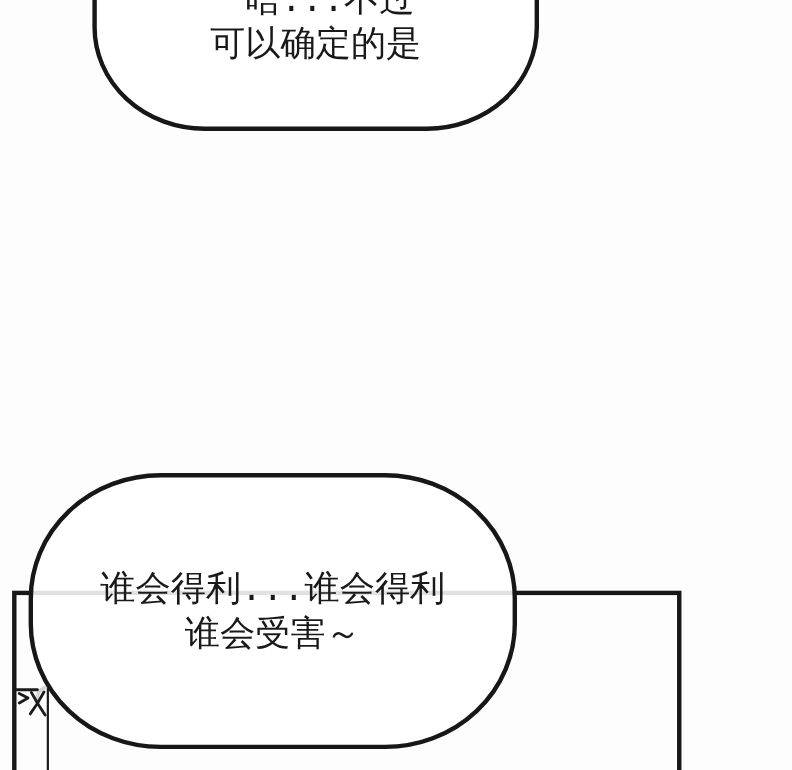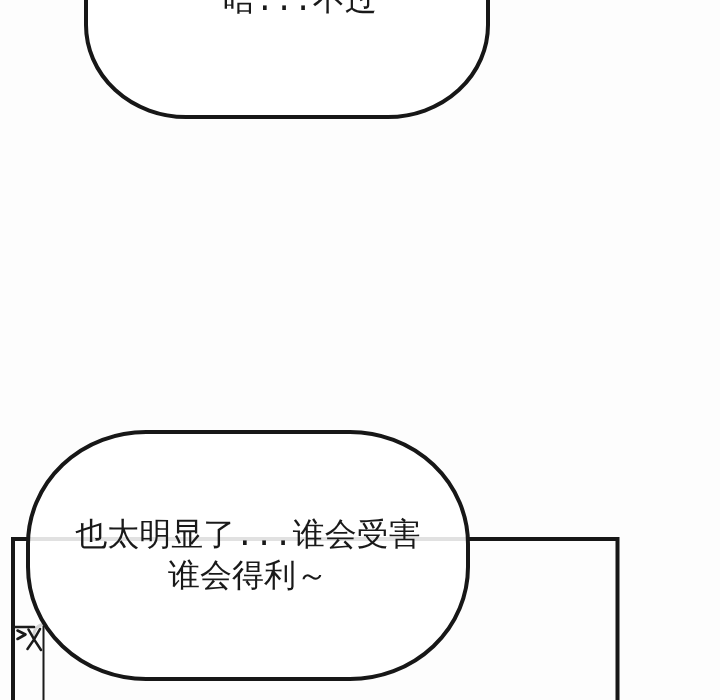--- a/index.html
+++ b/index.html
@@ -90,20 +90,21 @@
       <path class="mark" d="M28.5 629.5 Q34 640 41 650 M40 629 Q34 640.5 27.5 649"></path>
       <path class="mark thin" d="M43.5 626.5 V 700"></path>
     </g>
 
     <rect class="bubble" x="86" y="-96" width="402" height="213" rx="100" ry="92"></rect>
     <rect class="bubble" x="28" y="432" width="440" height="247" rx="118" ry="112"></rect>
   </svg>
 
   <div class="bubble-text" id="bt-top">
     <div class="line offset">唔...不过</div>
+    <div class="line">可以确定的是</div>
   </div>
 
   <div class="bubble-text" id="bt-bottom">
-    <div class="line">也太明显了...谁会受害</div>
-    <div class="line">谁会得利～</div>
+    <div class="line">谁会得利...谁会得利</div>
+    <div class="line">谁会受害～</div>
   </div>
 
 </div>
 
 </body></html>

